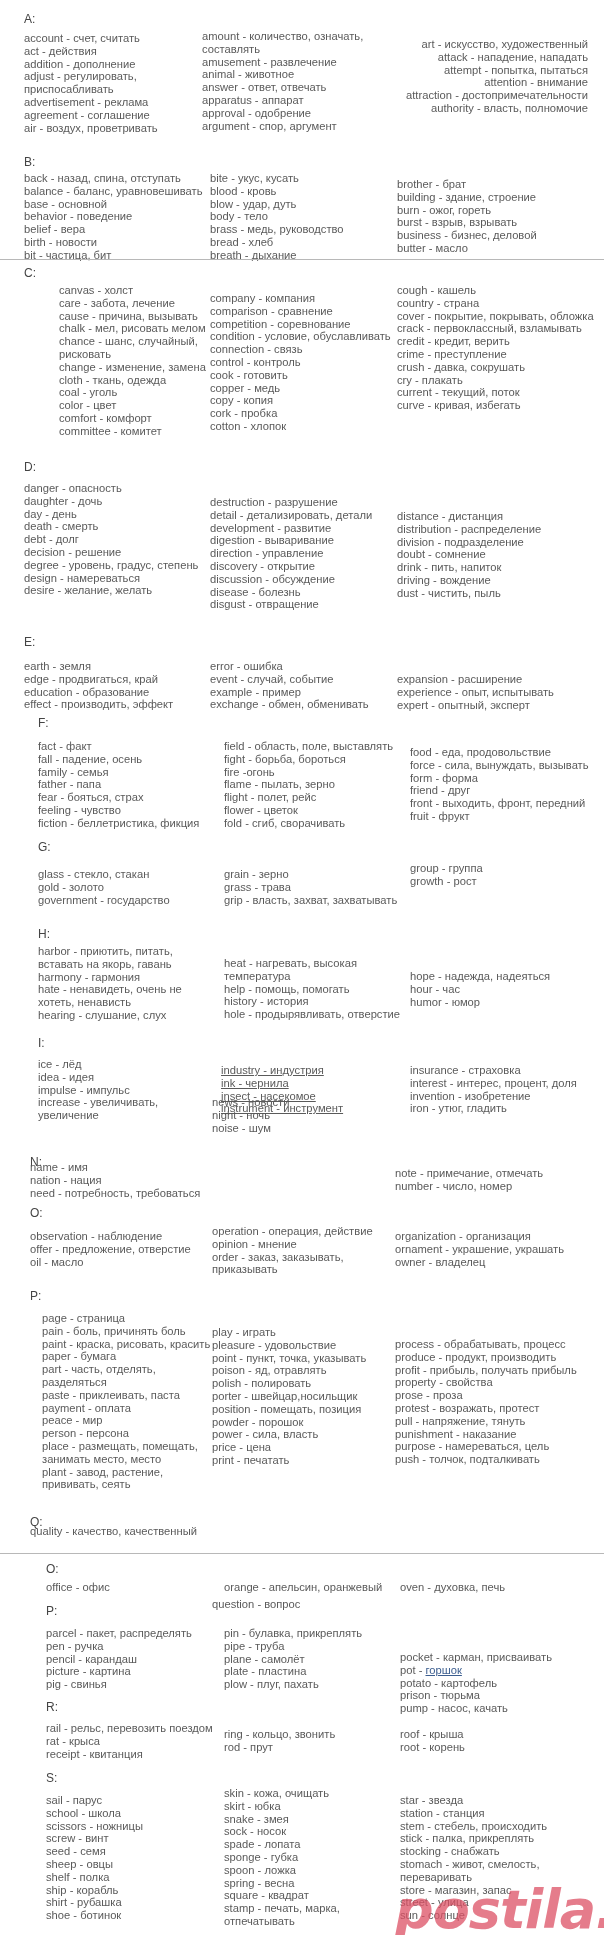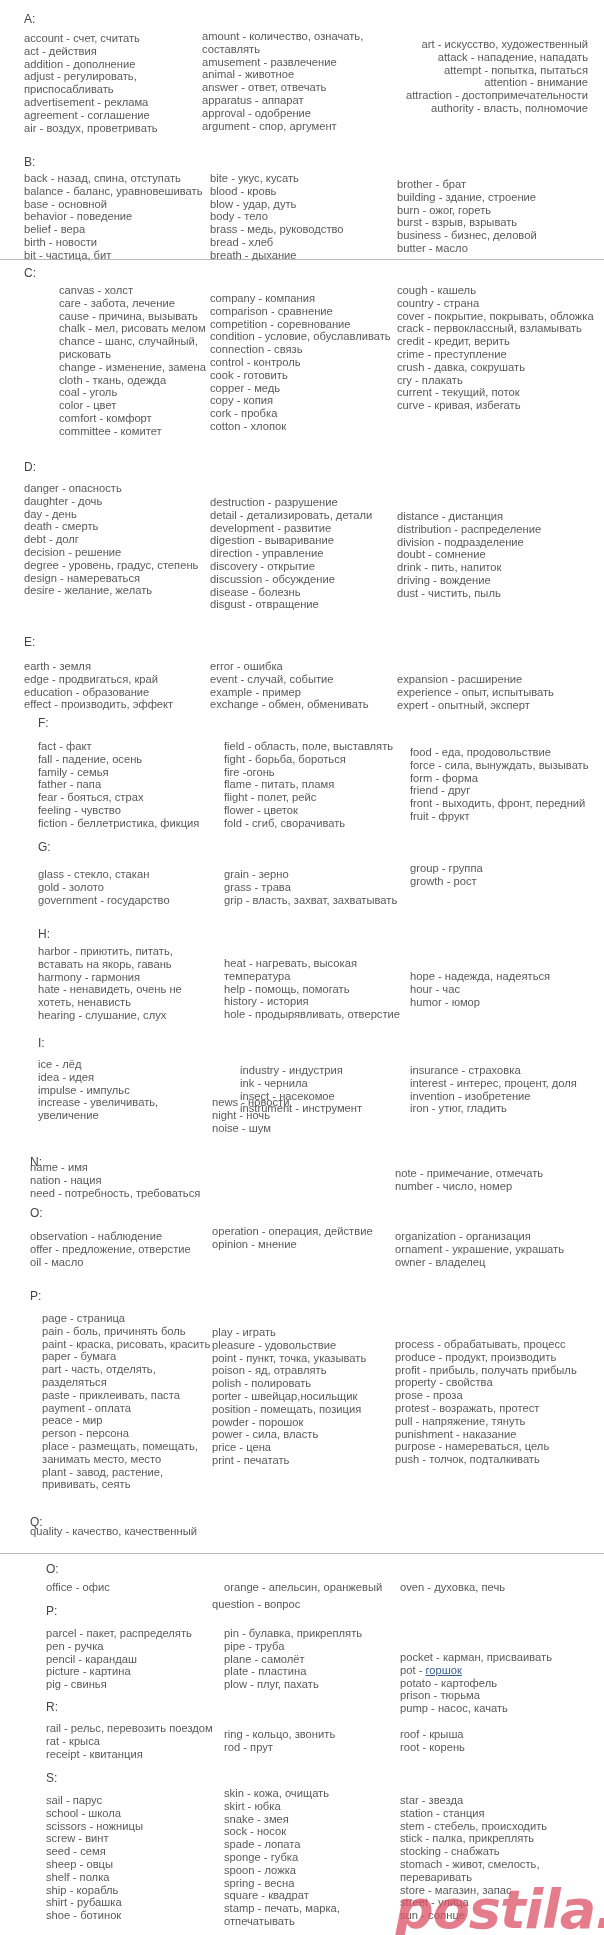--- a/index.html
+++ b/index.html
@@ -168,21 +168,21 @@
       <div>family - семья</div>
       <div>father - папа</div>
       <div>fear - бояться, страх</div>
       <div>feeling - чувство</div>
       <div>fiction - беллетристика, фикция</div>
     </div>
     <div class="col" style="left: 224px; top: 740px; width: 185px;">
       <div>field - область, поле, выставлять</div>
       <div>fight - борьба, бороться</div>
       <div>fire -огонь</div>
-      <div>flame - питать, пламя</div>
+      <div>flame - пылать, зерно</div>
       <div>flight - полет, рейс</div>
       <div>flower - цветок</div>
       <div>fold - сгиб, сворачивать</div>
     </div>
     <div class="col" style="left: 410px; top: 746px; width: 195px;">
       <div>food - еда, продовольствие</div>
       <div>force - сила, вынуждать, вызывать</div>
       <div>form - форма</div>
       <div>friend - друг</div>
       <div>front - выходить, фронт, передний</div>
@@ -221,21 +221,21 @@
       <div>hour - час</div>
       <div>humor - юмор</div>
     </div>
     <div class="hdr" style="left: 38px; top: 1036px;">I:</div>
     <div class="col" style="left: 38px; top: 1058px; width: 150px;">
       <div>ice - лёд</div>
       <div>idea - идея</div>
       <div>impulse - импульс</div>
       <div>increase - увеличивать, увеличение</div>
     </div>
-    <div class="col" style="left: 240px; top: 1064px; width: 185px;">
+    <div class="col" style="left: 221px; top: 1064px; width: 185px; text-decoration: underline;">
       <div>industry - индустрия</div>
       <div>ink - чернила</div>
       <div>insect - насекомое</div>
       <div>instrument - инструмент</div>
     </div>
     <div class="col" style="left: 410px; top: 1064px; width: 195px;">
       <div>insurance - страховка</div>
       <div>interest - интерес, процент, доля</div>
       <div>invention - изобретение</div>
       <div>iron - утюг, гладить</div>
@@ -257,20 +257,21 @@
     </div>
     <div class="hdr" style="left: 30px; top: 1206px;">O:</div>
     <div class="col" style="left: 30px; top: 1230px; width: 185px;">
       <div>observation - наблюдение</div>
       <div>offer - предложение, отверстие</div>
       <div>oil - масло</div>
     </div>
     <div class="col" style="left: 212px; top: 1225px; width: 185px;">
       <div>operation - операция, действие</div>
       <div>opinion - мнение</div>
+      <div>order - заказ, заказывать, приказывать</div>
     </div>
     <div class="col" style="left: 395px; top: 1230px; width: 200px;">
       <div>organization - организация</div>
       <div>ornament - украшение, украшать</div>
       <div>owner - владелец</div>
     </div>
     <div class="hdr" style="left: 30px; top: 1289px;">P:</div>
     <div class="col" style="left: 30px; top: 1312px; width: 170px; margin-left: 12px;">
       <div>page - страница</div>
       <div>pain - боль, причинять боль</div>

